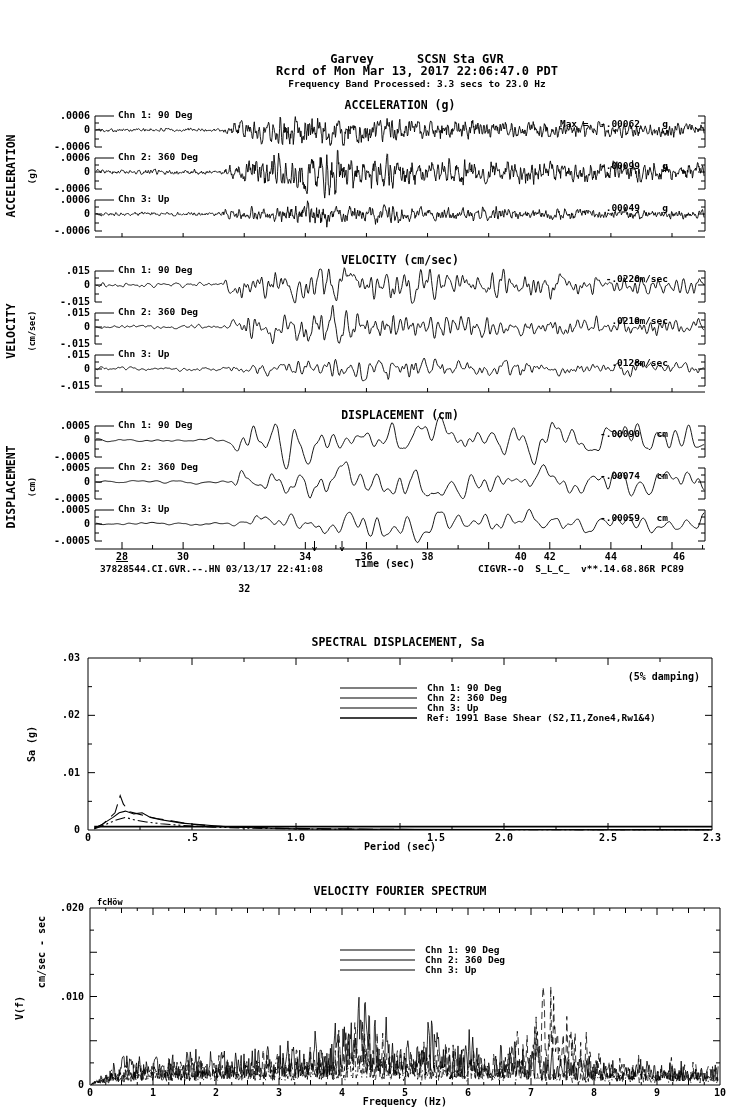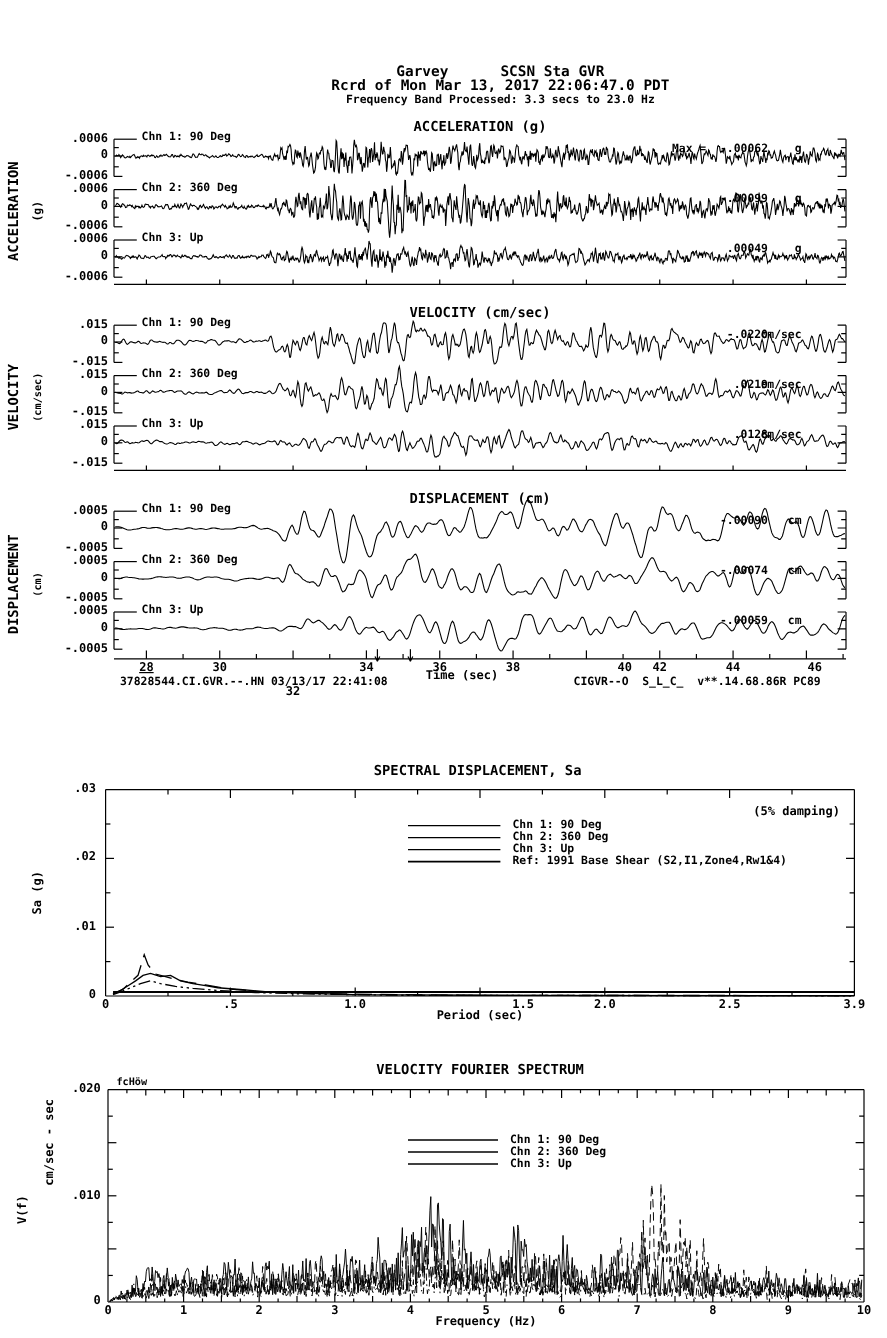--- a/index.html
+++ b/index.html
@@ -382,35 +382,35 @@
       <div class="glabel fs9 cy" style="right: 99px; top: 476px;">-.00074</div>
       <div class="glabel fs9 cy" style="right: 71px; top: 476px;">cm</div>
       <div class="glabel fs9" style="left: 118px; top: 504px;">Chn 3: Up</div>
       <div class="glabel fs10 cy" style="right: 649px; top: 510px;">.0005</div>
       <div class="glabel fs10 cy" style="right: 649px; top: 524px;">0</div>
       <div class="glabel fs10 cy" style="right: 649px; top: 541px;">-.0005</div>
       <div class="glabel fs9 cy" style="right: 99px; top: 518px;">-.00059</div>
       <div class="glabel fs9 cy" style="right: 71px; top: 518px;">cm</div>
       <div class="glabel fs10 cx" style="left: 122px; top: 552px; text-decoration: underline;">28</div>
       <div class="glabel fs10 cx" style="left: 183.112px; top: 552px;">30</div>
-      <div class="glabel fs10 cx" style="left: 244.224px; top: 572px; text-align: center;">32</div>
+      <div class="glabel fs10 cx" style="left: 244.224px; top: 584px; text-align: center;">32</div>
       <div class="glabel fs10 cx" style="left: 305.336px; top: 552px;">34</div>
       <div class="glabel fs10 cx" style="left: 366.448px; top: 552px;">36</div>
       <div class="glabel fs10 cx" style="left: 427.56px; top: 552px;">38</div>
       <div class="glabel fs10 cx" style="left: 488.672px; top: 552px; margin-left: 32px;">40</div>
       <div class="glabel fs10 cx" style="left: 549.784px; top: 552px;">42</div>
       <div class="glabel fs10 cx" style="left: 610.896px; top: 552px;">44</div>
       <div class="glabel fs10 cx" style="left: 679px; top: 552px;">46</div>
       <div class="glabel fs10 cx" style="left: 88px; top: 833px;">0</div>
       <div class="glabel fs10 cx" style="left: 192px; top: 833px;">.5</div>
       <div class="glabel fs10 cx" style="left: 296px; top: 833px;">1.0</div>
       <div class="glabel fs10 cx" style="left: 400px; top: 833px; margin-left: 36px;">1.5</div>
       <div class="glabel fs10 cx" style="left: 504px; top: 833px;">2.0</div>
       <div class="glabel fs10 cx" style="left: 608px; top: 833px;">2.5</div>
-      <div class="glabel fs10 cx" style="left: 712px; top: 833px;">3.9</div>
+      <div class="glabel fs10 cx" style="left: 712px; top: 833px;">2.3</div>
       <div class="glabel fs10 cy" style="right: 659px; top: 658px;">.03</div>
       <div class="glabel fs10 cy" style="right: 659px; top: 715.333px;">.02</div>
       <div class="glabel fs10 cy" style="right: 659px; top: 772.667px;">.01</div>
       <div class="glabel fs10 cy" style="right: 659px; top: 830px;">0</div>
       <div class="glabel fs9 cy" style="left: 427px; top: 688px;">Chn 1: 90 Deg</div>
       <div class="glabel fs9 cy" style="left: 427px; top: 698px;">Chn 2: 360 Deg</div>
       <div class="glabel fs9 cy" style="left: 427px; top: 708px;">Chn 3: Up</div>
       <div class="glabel fs9 cy" style="left: 427px; top: 718px;">Ref: 1991 Base Shear (S2,I1,Zone4,Rw1&amp;4)</div>
       <div class="glabel fs10 cx" style="left: 90px; top: 1088px;">0</div>
       <div class="glabel fs10 cx" style="left: 153px; top: 1088px;">1</div>

